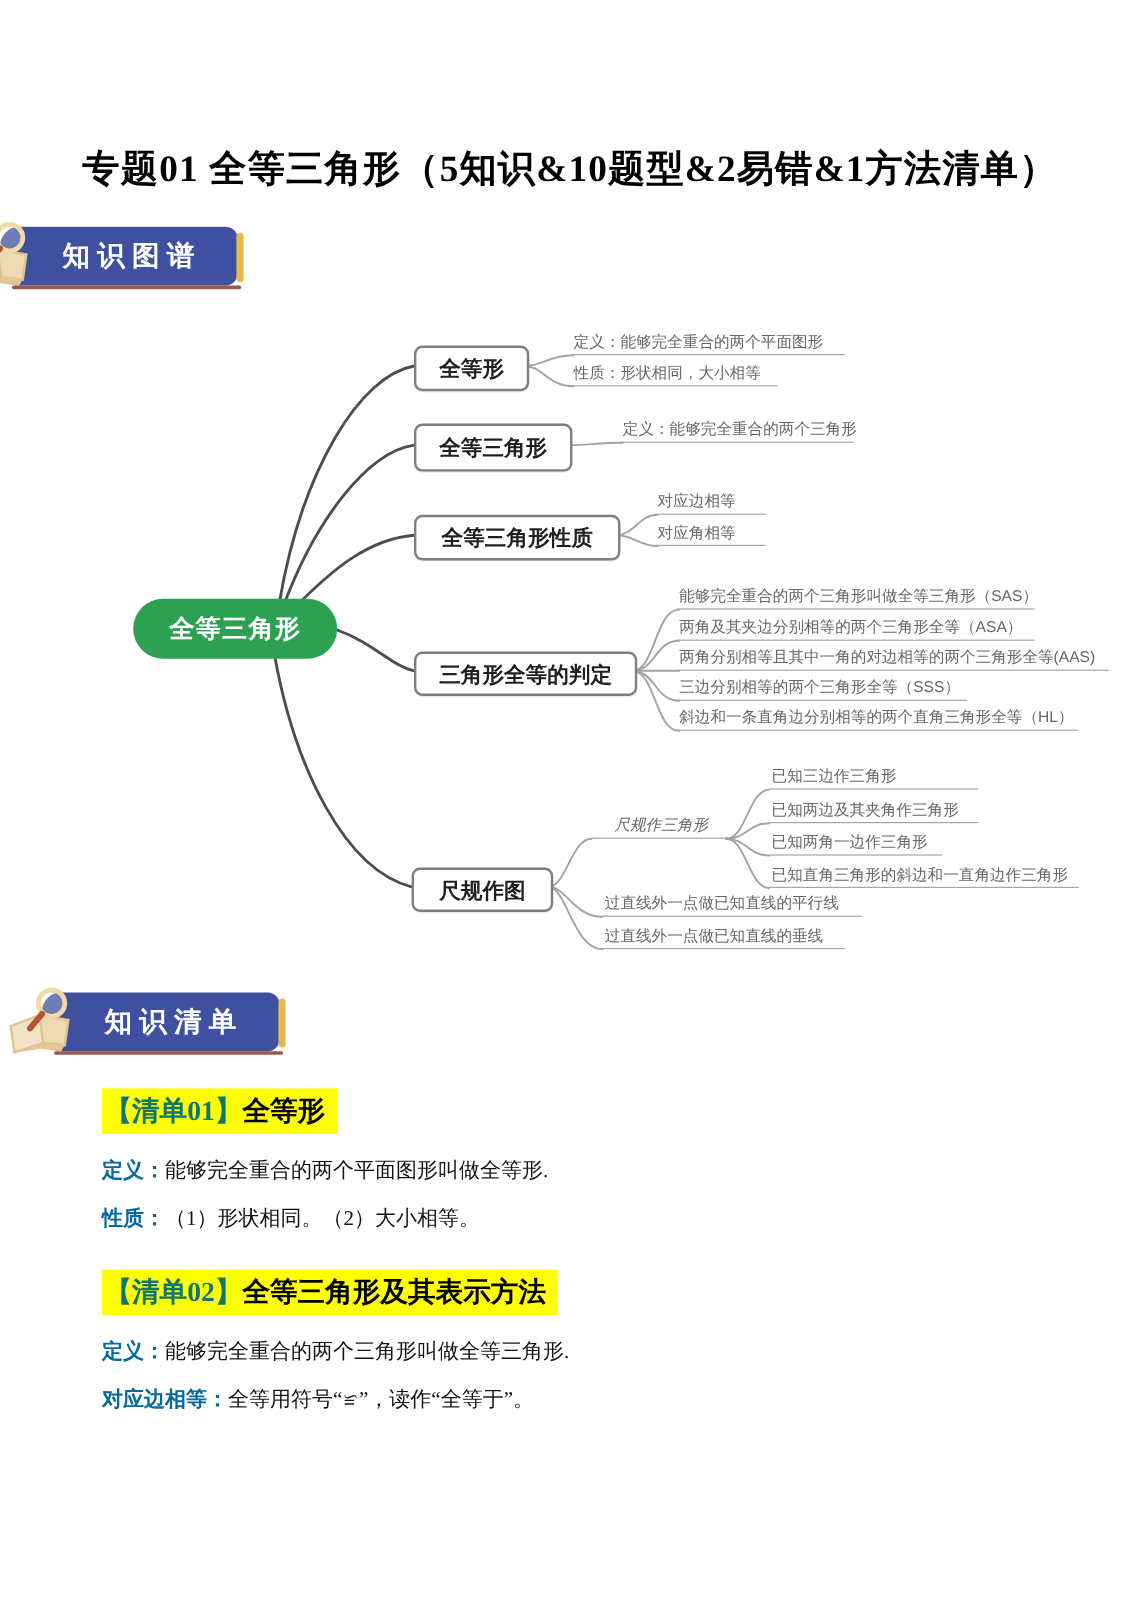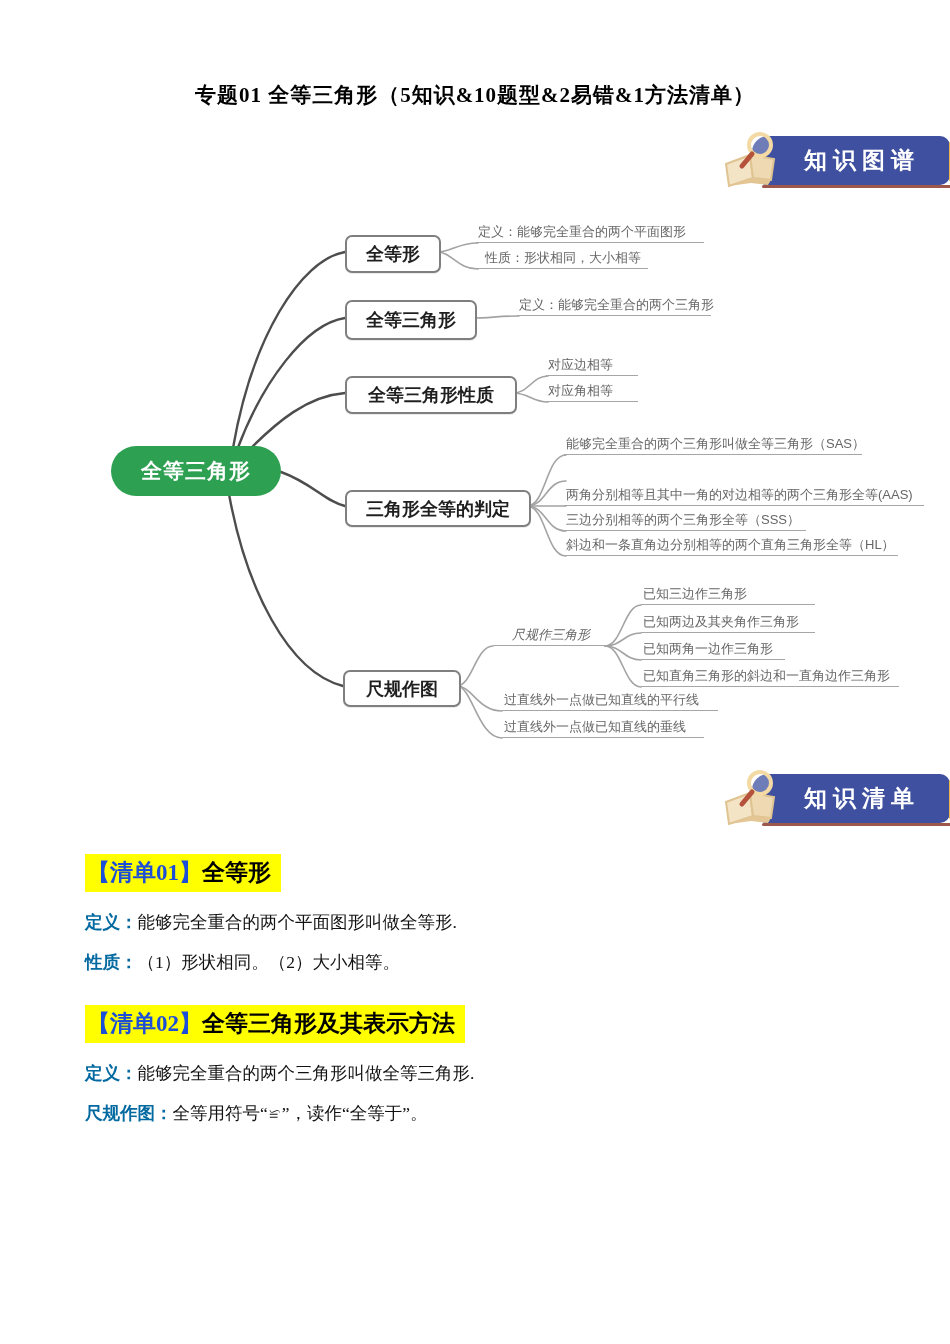--- a/index.html
+++ b/index.html
@@ -2,25 +2,25 @@
 <html><head>
 <meta charset="utf-8">
 <style>
   html,body{margin:0;padding:0;}
   body{
     width:950px;height:1344px;background:#ffffff;position:relative;
     font-family:"Liberation Serif", serif;color:#111;overflow:hidden;
   }
   
   .doc-title{
-    padding-top:81px;text-align:center;font-size:21px;font-weight:bold;
+    padding-top:120px;text-align:center;font-size:31px;font-weight:bold;
     letter-spacing:1px;color:#000;font-family:"Liberation Serif", serif;
   }
   
-  .badge-row{display:flex;justify-content:flex-end;}
+  .badge-row{display:flex;justify-content:flex-start;}
   .badge-row1{margin-top:27px;}
   .badge-row2{margin-top:21px;padding-left:35px;}
   .badge-wrap{position:relative;display:inline-block;}
   .badge-pill{
     position:relative;background:#3e509f;color:#fff;
     font-family:"Liberation Sans", sans-serif;font-weight:bold;font-size:23px;
     letter-spacing:6px;padding:9px 30px 9px 52px;border-radius:16px 10px 10px 16px;
     white-space:nowrap;
   }
   .badge-pill::after{ 
@@ -52,21 +52,21 @@
   .leaf{
     position:absolute;font-size:13px;color:#666;white-space:nowrap;
     border-bottom:1.5px solid #a6a6a6;padding:0 0 3px 2px;line-height:15px;
   }
   .leaf.center{text-align:center;font-style:italic;}
   
   .sec-heading{margin:0 0 0 85px;}
   .sec-heading .hl{
     display:inline-block;background:#ffff00;padding:3px 10px 4px 2px;font-size:23px;
   }
-  .sec-heading .tag{font-family:"Liberation Serif", serif;font-weight:600;color:#1d4ed8;}
+  .sec-heading .tag{font-family:"Liberation Serif", serif;font-weight:600;color:#0f766e;}
   .sec-heading .ttl{font-family:"Liberation Sans", sans-serif;font-weight:800;color:#000;}
   .sec-body{margin:10px 85px 0 85px;width:780px;}
   .sec-body p{margin:0;font-size:17.5px;line-height:2.3;color:#121212;}
   .sec-body .lbl{font-family:"Liberation Sans", sans-serif;font-weight:bold;color:#0369a1;}
   .sec1-heading{margin-top:31px;}
   .sec2-heading{margin-top:22px;}
 </style>
 </head>
 <body>
 
@@ -119,28 +119,29 @@
 
   <div class="root-node">全等三角形</div>
 
   <div class="mnode" style="left:345px;top:37px;width:92px;height:34px;">全等形</div>
   <div class="mnode" style="left:345px;top:102px;width:128px;height:36px;">全等三角形</div>
   <div class="mnode" style="left:345px;top:178px;width:168px;height:34px;">全等三角形性质</div>
   <div class="mnode" style="left:345px;top:292px;width:182px;height:33px;">三角形全等的判定</div>
   <div class="mnode" style="left:343px;top:472px;width:114px;height:33px;">尺规作图</div>
 
   <div class="leaf" style="left:476px;top:26px;width:226px;font-family:Liberation Serif, serif;">定义：能够完全重合的两个平面图形</div>
-  <div class="leaf" style="left:476px;top:52px;width:170px;text-align:center;">性质：形状相同，大小相等</div>
+  <div class="leaf" style="left:476px;top:52px;width:170px;">性质：形状相同，大小相等</div>
 
   <div class="leaf" style="left:517px;top:99px;width:192px;text-align:center;">定义：能够完全重合的两个三角形</div>
 
   <div class="leaf" style="left:546px;top:159px;width:90px;">对应边相等</div>
   <div class="leaf" style="left:546px;top:185px;width:90px;">对应角相等</div>
 
   <div class="leaf" style="left:564px;top:238px;width:296px;">能够完全重合的两个三角形叫做全等三角形（SAS）</div>
+  <div class="leaf" style="left:564px;top:264px;width:296px;">两角及其夹边分别相等的两个三角形全等（ASA）</div>
   <div class="leaf" style="left:564px;top:289px;width:358px;">两角分别相等且其中一角的对边相等的两个三角形全等(AAS)</div>
   <div class="leaf" style="left:564px;top:314px;width:240px;">三边分别相等的两个三角形全等（SSS）</div>
   <div class="leaf" style="left:564px;top:339px;width:332px;">斜边和一条直角边分别相等的两个直角三角形全等（HL）</div>
 
   <div class="leaf center" style="left:493px;top:429px;width:112px;">尺规作三角形</div>
   <div class="leaf" style="left:641px;top:388px;width:172px;">已知三边作三角形</div>
   <div class="leaf" style="left:641px;top:416px;width:172px;">已知两边及其夹角作三角形</div>
   <div class="leaf" style="left:641px;top:443px;width:142px;">已知两角一边作三角形</div>
   <div class="leaf" style="left:641px;top:470px;width:256px;">已知直角三角形的斜边和一直角边作三角形</div>
   <div class="leaf" style="left:502px;top:494px;width:214px;">过直线外一点做已知直线的平行线</div>
@@ -170,14 +171,14 @@
   <p><span class="lbl">性质：</span><span>（1）形状相同。（2）大小相等。</span></p>
 </div>
 
 <div class="sec-heading sec2-heading">
   <span class="hl">
     <span class="tag">【清单02】</span><span class="ttl">全等三角形及其表示方法</span>
   </span>
 </div>
 <div class="sec-body">
   <p><span class="lbl">定义：</span><span>能够完全重合的两个三角形叫做全等三角形.</span></p>
-  <p><span class="lbl">尺规作图：</span><span>全等用符号“≌”，读作“全等于”。</span></p>
+  <p><span class="lbl">对应边相等：</span><span>全等用符号“≌”，读作“全等于”。</span></p>
 </div>
 
 </body></html>

